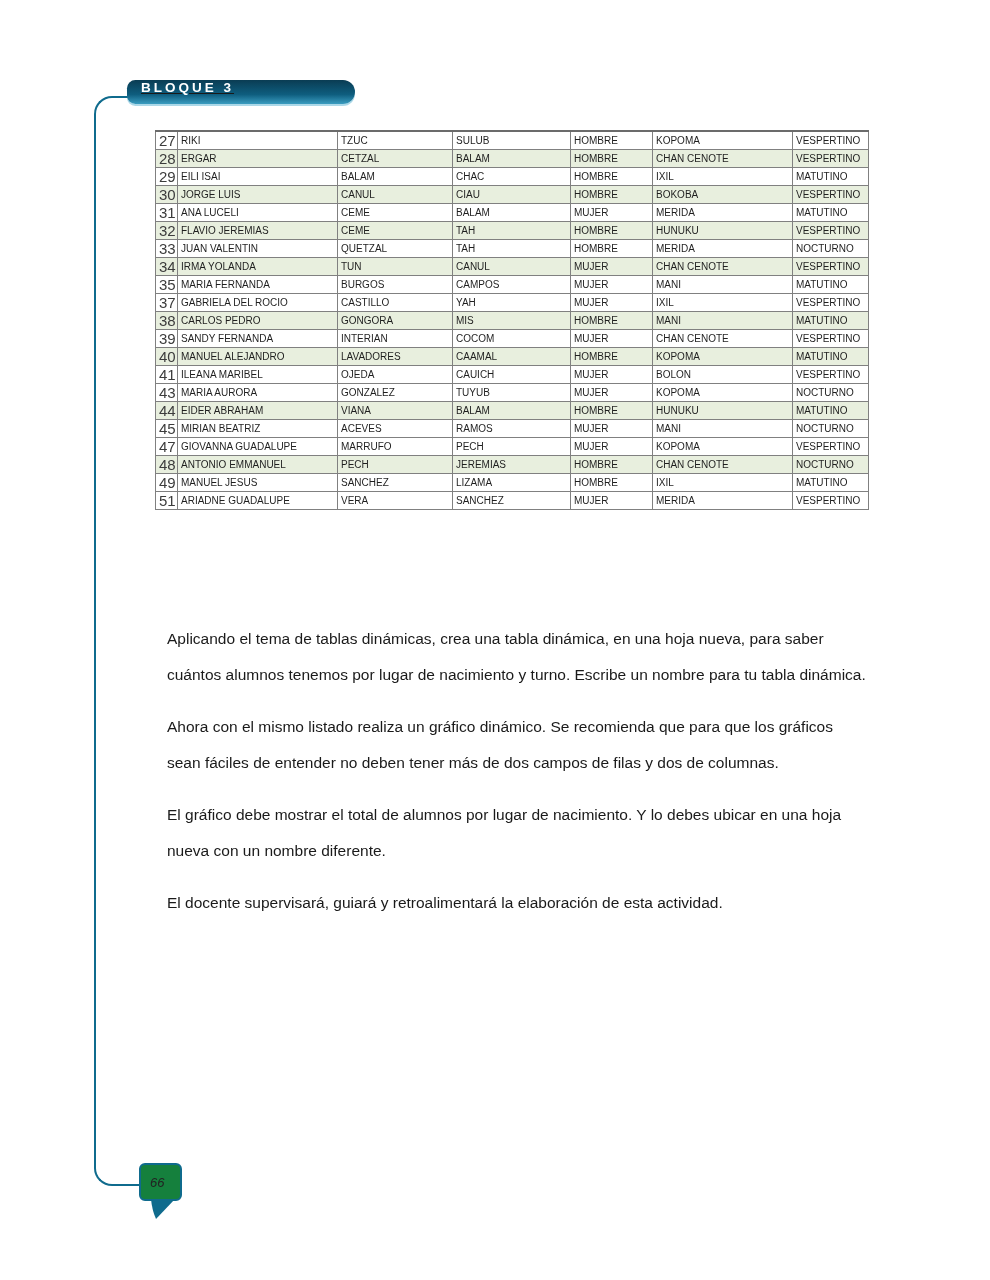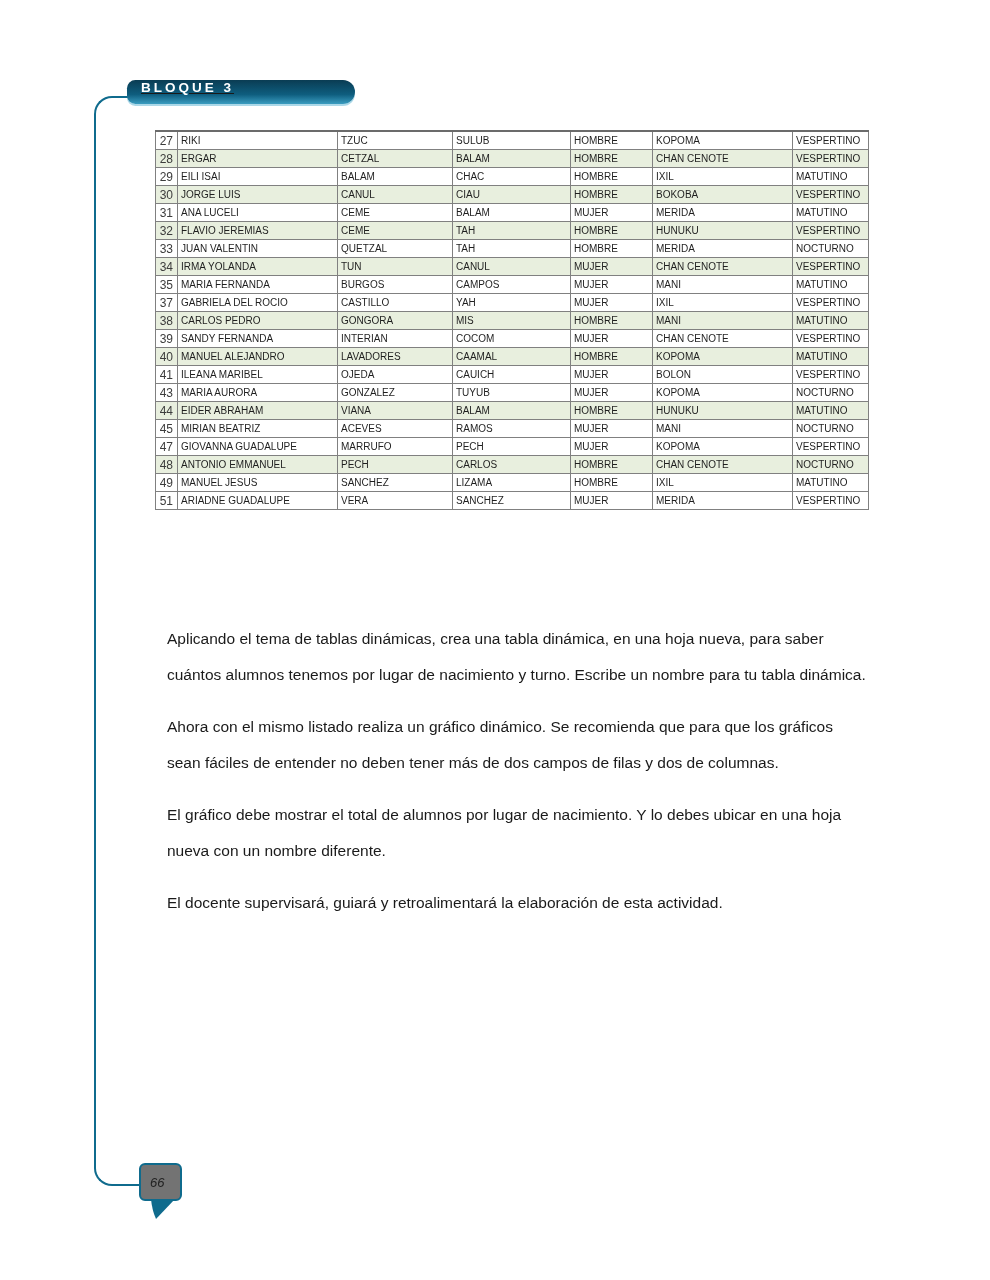--- a/index.html
+++ b/index.html
@@ -43,39 +43,39 @@
     border:1px solid var(--grid);
     height:17px;
     font-size:10px;
     padding:0 3px;
     white-space:nowrap;overflow:hidden;
     color:#1f1f1f;
     background:#ffffff;
   }
   .students-table tr.shaded td{background:var(--band);}
   .students-table td.rownum{
-    text-align:right;padding-right:4px;font-size:12px;color:#3c3c3c;
+    text-align:right;padding-right:4px;font-size:15px;color:#3c3c3c;
   }
   .students-table col.c0{width:22px;}
   .students-table col.c1{width:160px;}
   .students-table col.c2{width:115px;}
   .students-table col.c3{width:118px;}
   .students-table col.c4{width:82px;}
   .students-table col.c5{width:140px;}
   .students-table col.c6{width:76px;}
   
   .body-text{
     position:absolute;left:155px;top:621px;width:714px;
     font-size:15.5px;line-height:36px;color:var(--ink);
   }
   .body-text p{margin:0 0 16px 12px;}
   
   .page-number-box{
     position:absolute;left:139px;top:1163px;width:43px;height:38px;
-    border:2px solid var(--accent);border-radius:6px;background:#737373;
+    border:2px solid var(--accent);border-radius:6px;background:#15803d;
     display:flex;align-items:center;box-sizing:border-box;font-style:italic;
   }
   .page-number-box span{font-size:13px;color:#222;padding-left:9px;}
   .bubble-tail{position:absolute;left:149px;top:1199px;width:28px;height:22px;}
 </style>
 </head>
 <body>
 
 <div class="page">
 
@@ -255,21 +255,21 @@
           <td>MARRUFO</td>
           <td>PECH</td>
           <td>MUJER</td>
           <td>KOPOMA</td>
           <td>VESPERTINO</td>
         </tr>
         <tr class="shaded">
           <td class="rownum">48</td>
           <td>ANTONIO EMMANUEL</td>
           <td>PECH</td>
-          <td>CARLOS</td>
+          <td>JEREMIAS</td>
           <td>HOMBRE</td>
           <td>CHAN CENOTE</td>
           <td>NOCTURNO</td>
         </tr>
         <tr>
           <td class="rownum">49</td>
           <td>MANUEL JESUS</td>
           <td>SANCHEZ</td>
           <td>LIZAMA</td>
           <td>HOMBRE</td>

